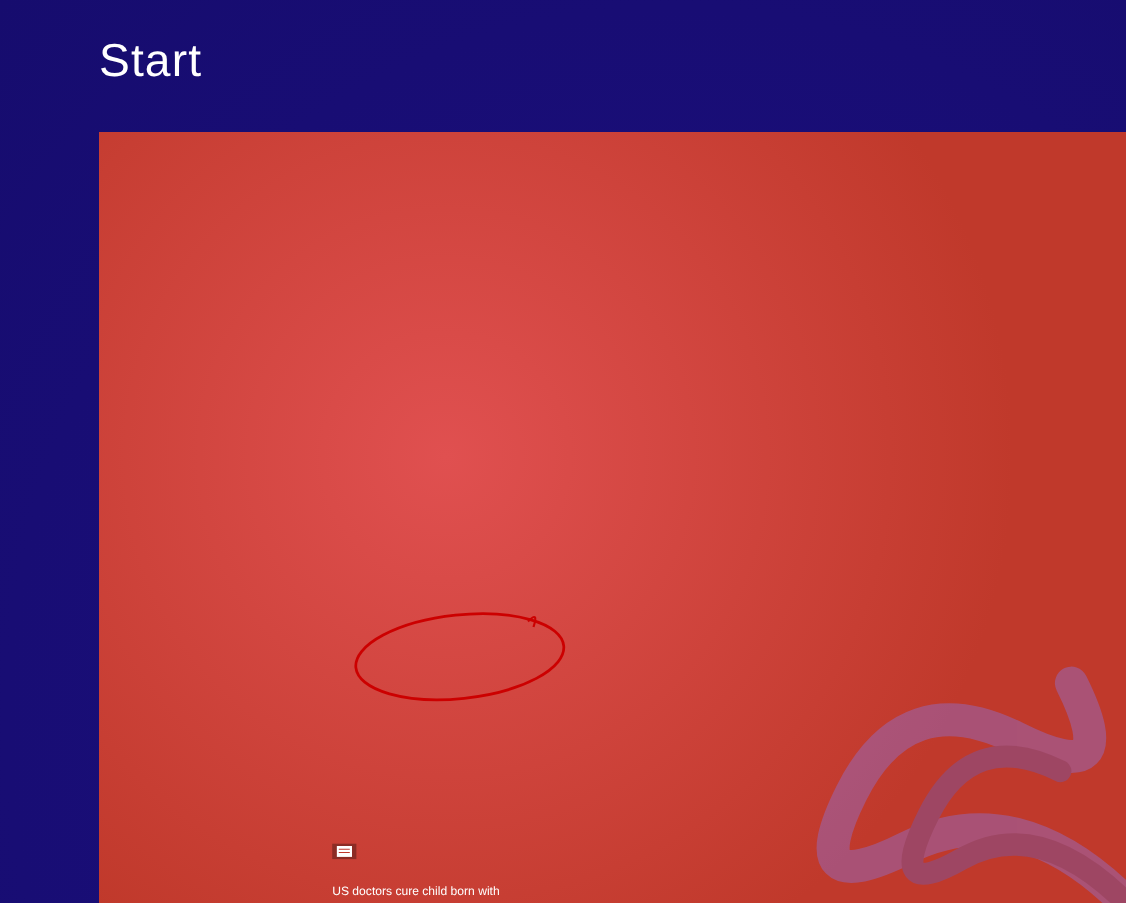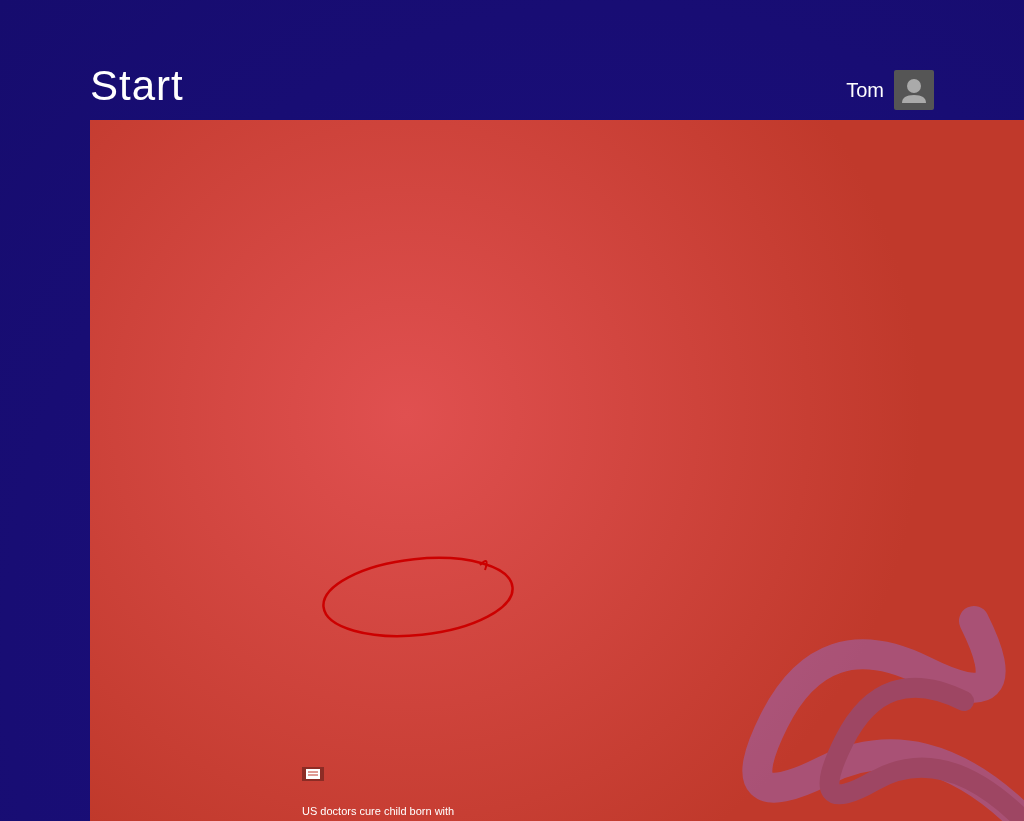--- a/index.html
+++ b/index.html
@@ -25,23 +25,23 @@
     }
 
     
     .header {
       position: absolute;
       top: 0;
       left: 0;
       right: 0;
       height: 110px;
       display: flex;
-      align-items: flex-end;
+      align-items: center;
       justify-content: space-between;
-      padding: 0 90px 0 90px;
+      padding: 0 49px 0 90px;
     }
 
     .start-title {
       color: white;
       font-size: 42px;
       font-weight: 200;
       letter-spacing: 1px;
     }
 
     .user-info {
@@ -189,29 +189,20 @@
       position: absolute;
       pointer-events: none;
       z-index: 20;
     }
   </style>
 </head>
 <body>
 
 <div class="header">
   <span class="start-title">Start</span>
-  <div class="user-info">
-    <span>Tom</span>
-    <div class="user-avatar">
-      <svg width="30" height="30" viewBox="0 0 30 30" fill="#aaa">
-        <circle cx="15" cy="11" r="7"></circle>
-        <path d="M3 28 Q3 20 15 20 Q27 20 27 28"></path>
-      </svg>
-    </div>
-  </div>
 </div>
 
 <div class="start-screen">
 
   <div class="row">
 
     <div class="t w1 h1" style="background:#00b4b4;">
       <div class="icon-area">
         <svg width="48" height="36" viewBox="0 0 48 36" fill="white">
           <rect x="0" y="0" width="48" height="36" rx="2" fill="none" stroke="white" stroke-width="2"></rect>

